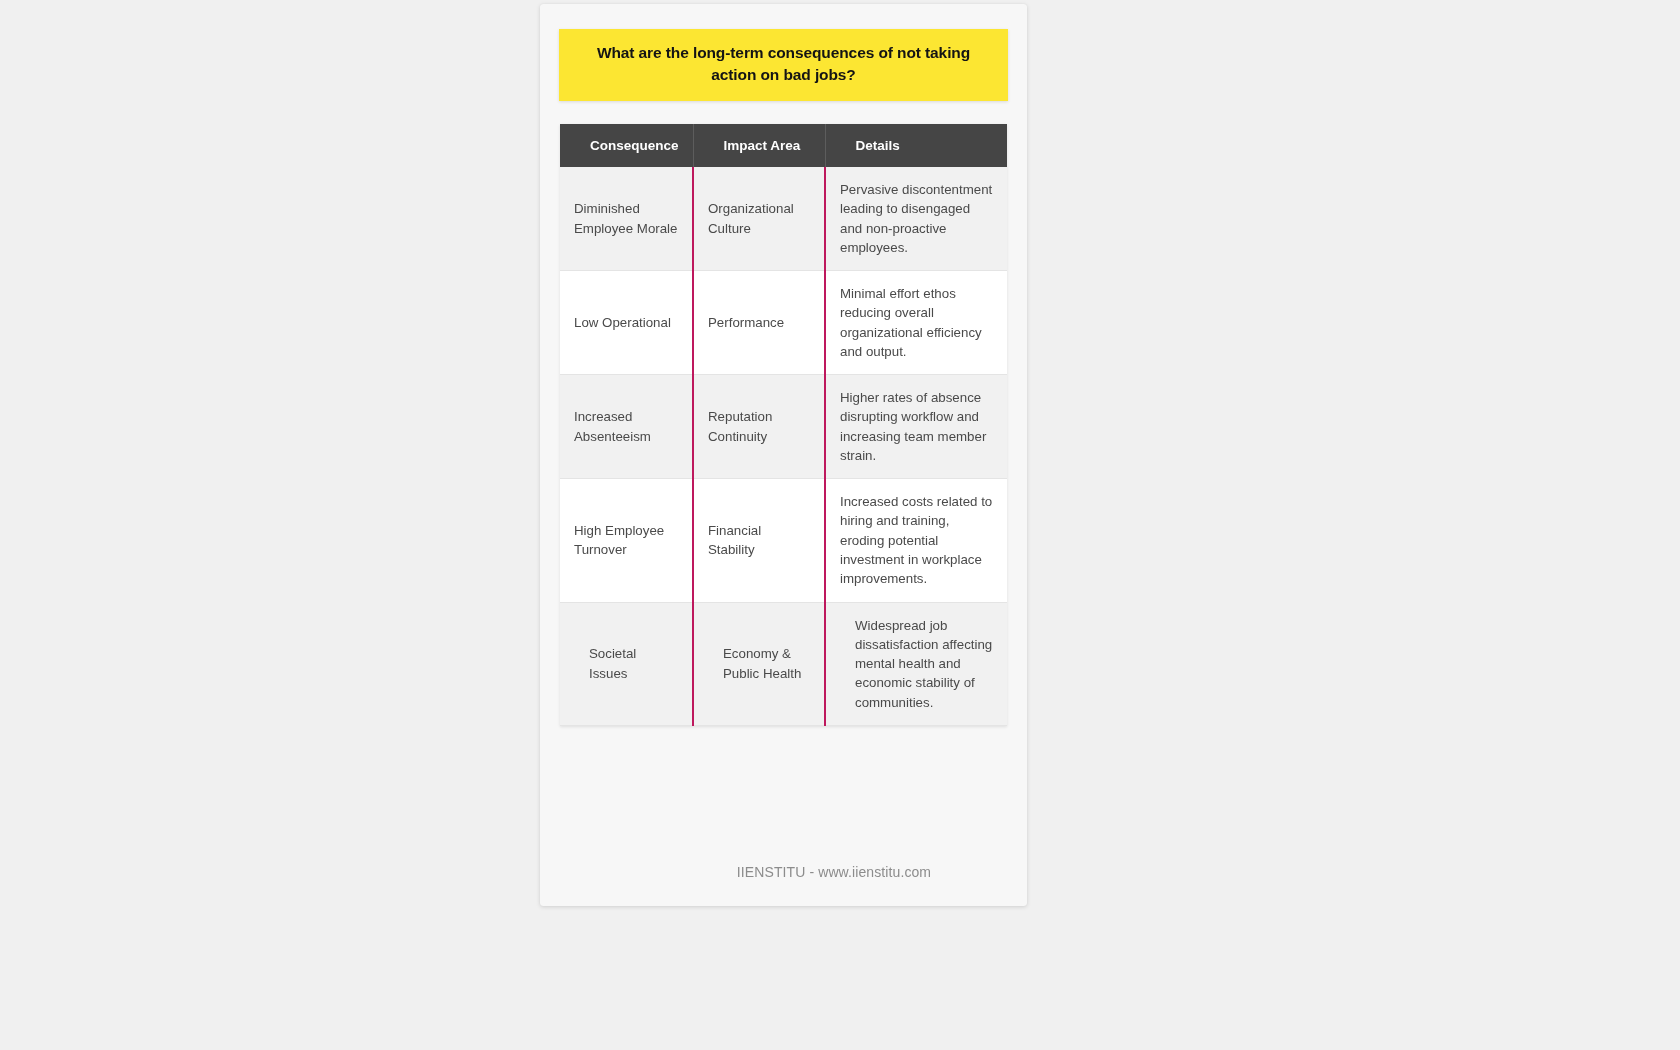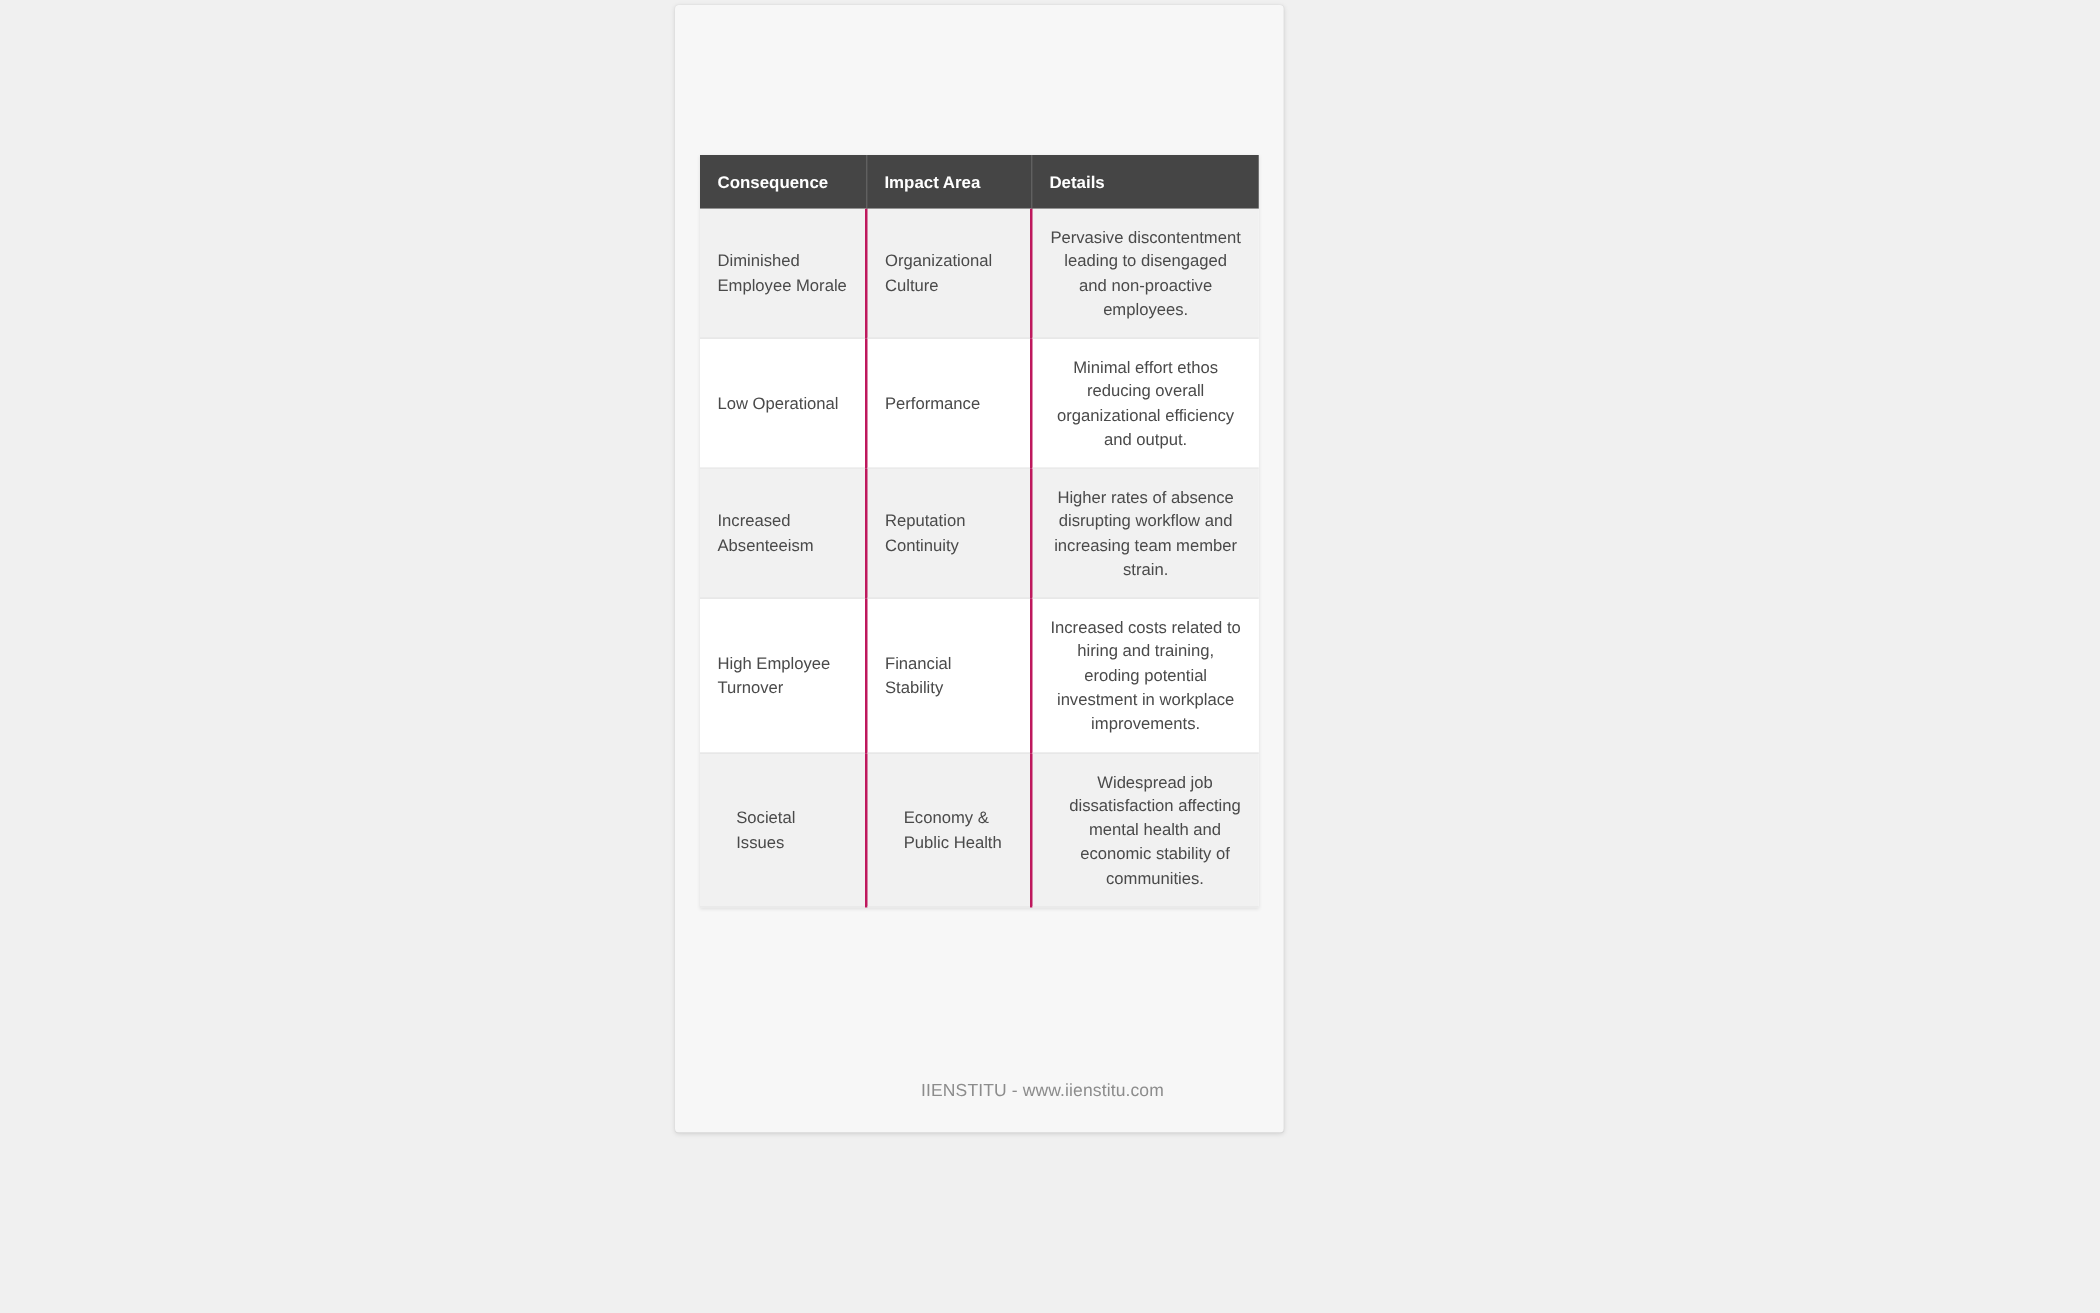--- a/index.html
+++ b/index.html
@@ -63,37 +63,37 @@
     background: #ffffff;
     box-shadow: 0 1px 3px rgba(0,0,0,0.10);
   }
 
   table.consequences thead th {
     background: #454545;
     color: #ffffff;
     font-size: 13.5px;
     font-weight: bold;
     text-align: left;
-    padding: 14px 14px 14px 14px;
+    padding: 14px 14px 14px 30px;
     border-right: 1px solid #5d5d5d;
     vertical-align: middle;
   }
   table.consequences thead th:last-child { border-right: none; }
 
   table.consequences tbody td {
     font-size: 13.3px;
     color: #4a4a4a;
     line-height: 1.45;
     padding: 13px 14px 13px 14px;
     border-right: 2px solid #be185d;
     border-bottom: 1px solid #e4e4e4;
     vertical-align: middle;
     word-wrap: break-word;
   }
-  table.consequences tbody td:last-child { border-right: none; text-align: center; }
+  table.consequences tbody td:last-child { border-right: none; }
   table.consequences tbody tr:last-child td { border-bottom: 1px solid #e4e4e4; padding-left: 29px; }
 
   table.consequences tbody tr:nth-child(odd)  { background: #f1f1f1; }
   table.consequences tbody tr:nth-child(even) { background: #ffffff; }
 
   table.consequences td.col-details { vertical-align: top; }
 
   col.c1 { width: 133px; }
   col.c2 { width: 132px; }
   col.c3 { width: 182px; }
@@ -109,20 +109,23 @@
     letter-spacing: 0.1px;
   }
 </style>
 </head>
 <body>
 
 <div class="page">
 
   <div class="card">
 
+    <div class="title-banner">
+      <div class="title-text">What are the long-term consequences of not taking action on bad jobs?</div>
+    </div>
 
     <div class="table-wrap">
       <table class="consequences">
         <colgroup>
           <col class="c1">
             <col class="c2">
             <col class="c3">
         </colgroup>
         <thead>
           <tr>

